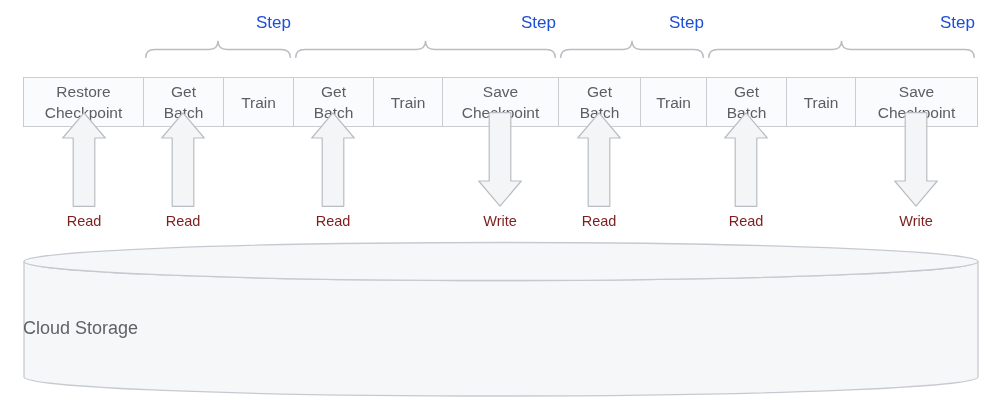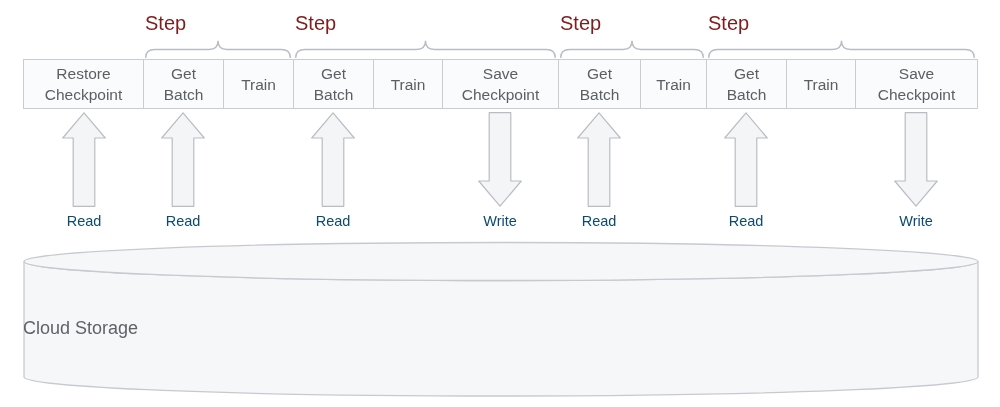--- a/index.html
+++ b/index.html
@@ -9,42 +9,42 @@
     height: 407px;
     background: #ffffff;
     font-family: "Liberation Sans", "DejaVu Sans", sans-serif;
     color: #5f6368;
     overflow: hidden;
   }
   
   .step-group { position: absolute; top: 12px; height: 46px; }
   .step-label {
     position: absolute; top: 0; left: 0; right: 0; height: 22px;
-    text-align: left; font-size: 20px; line-height: 22px; color: #7f1d1d;
+    text-align: right; font-size: 17px; line-height: 22px; color: #1d4ed8;
   }
   .brace { position: absolute; bottom: 0; left: 0; }
   .brace path { fill: none; stroke: #b9bdc3; stroke-width: 1.4; stroke-linecap: round; }
   
-  .box-row { position: absolute; left: 23px; top: 59px; width: 770px; height: 50px; }
+  .box-row { position: absolute; left: 23px; top: 77px; width: 770px; height: 50px; }
   .stage-box {
     position: absolute; top: 0; height: 50px; box-sizing: border-box;
     background: #fafbfc; border: 1px solid #c9cdd2;
     display: flex; align-items: center; justify-content: center;
   }
   .stage-box .stage-label {
     white-space: pre-line; text-align: center;
     font-size: 15.5px; line-height: 21px; color: #5b5e63;
   }
   
   .arrow-group { position: absolute; top: 112px; width: 44px; height: 120px; }
   .arrow-svg { position: absolute; top: 0; left: 0; }
   .arrow-svg polygon { fill: #f4f5f7; stroke: #b9bdc3; stroke-width: 1.2; stroke-linejoin: round; }
   .arrow-label {
     position: absolute; top: 99px; left: -18px; width: 80px; height: 20px;
-    text-align: center; font-size: 14.5px; line-height: 20px; color: #0c4a6e;
+    text-align: center; font-size: 14.5px; line-height: 20px; color: #7f1d1d;
   }
   
   .cylinder-svg { position: absolute; left: 23px; top: 241px; }
   .cylinder-svg .cyl { fill: #f6f7f9; stroke: #c6cad0; stroke-width: 1.3; }
   .storage-label {
     position: absolute; left: 23px; top: 316px; width: 956px; height: 24px;
     text-align: left; font-size: 18px; line-height: 24px; color: #5f6368;
   }
 </style>
 </head>

